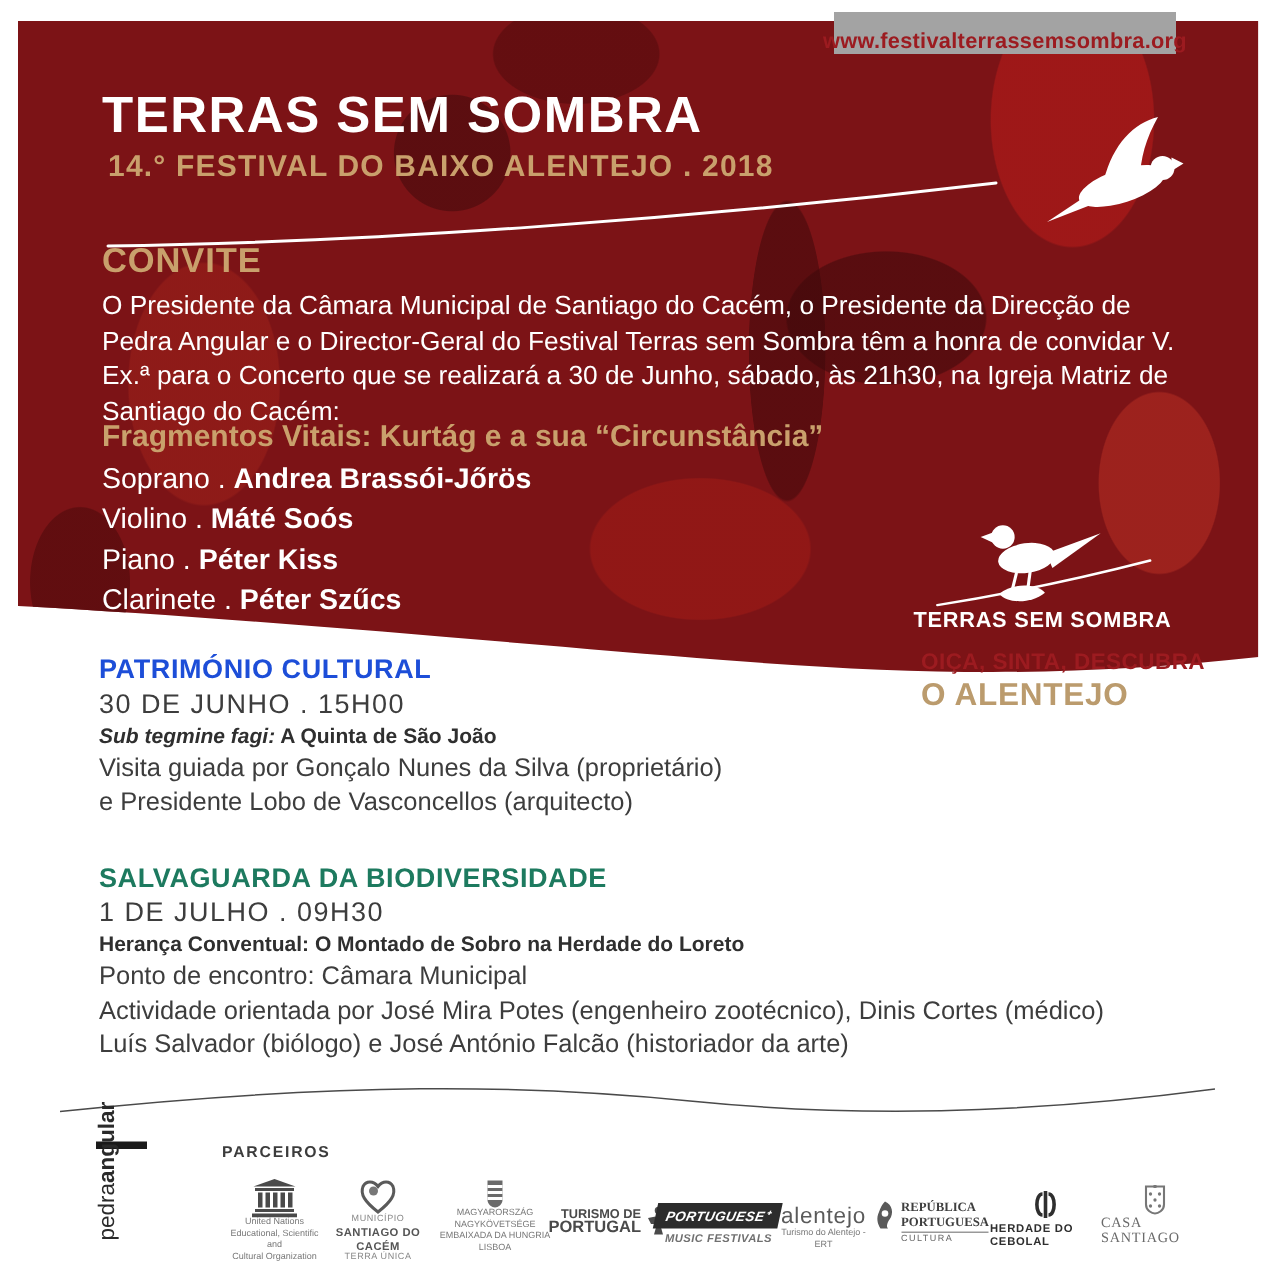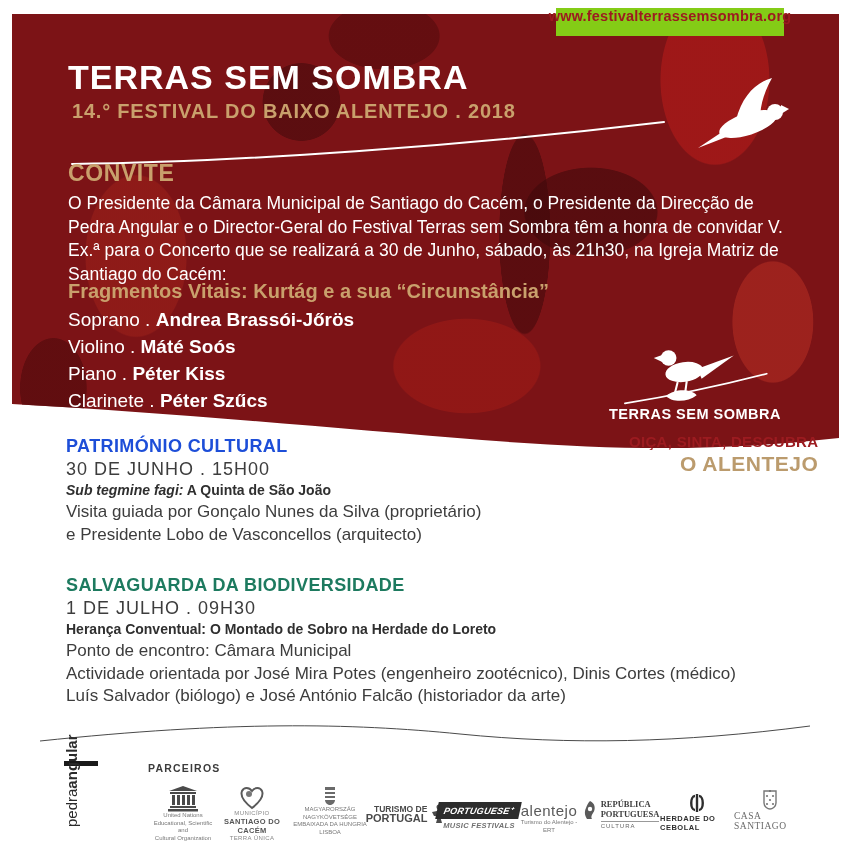--- a/index.html
+++ b/index.html
@@ -15,22 +15,22 @@
       radial-gradient(100px 160px at 15% 55%, rgba(150,30,25,.7) 0 50%, transparent 51%),
       radial-gradient(70px 70px at 35% 20%, rgba(70,10,12,.6) 0 55%, transparent 56%),
       radial-gradient(140px 90px at 55% 80%, rgba(156,26,22,.65) 0 52%, transparent 53%),
       radial-gradient(80px 120px at 92% 70%, rgba(178,44,34,.6) 0 50%, transparent 51%),
       radial-gradient(60px 90px at 5% 85%, rgba(90,12,14,.8) 0 55%, transparent 56%),
       radial-gradient(46px 180px at 62% 50%, rgba(58,7,9,.5) 0 55%, transparent 56%),
       radial-gradient(100px 60px at 45% 5%, rgba(90,12,14,.7) 0 55%, transparent 56%);
     clip-path: path("M0 0 H827 V424 C700 438 600 436 470 426 C320 414 150 398 0 390 Z");
   }
 
-  .url-box{position:absolute;left:556px;top:8px;width:228px;height:28px;background:#84cc16;
-    display:flex;align-items:flex-start;justify-content:center;z-index:5;
+  .url-box{position:absolute;left:556px;top:8px;width:228px;height:28px;background:#a3a3a3;
+    display:flex;align-items:flex-end;justify-content:center;z-index:5;
     font-size:14.5px;font-weight:bold;color:#9c1b20;letter-spacing:.2px;}
 
   .main-title{position:absolute;left:56px;top:44px;margin:0;color:#ffffff;
     font-size:34px;font-weight:800;letter-spacing:1px;}
   .sub-title{position:absolute;left:60px;top:86px;margin:0;color:#c9a06c;
     font-size:20px;font-weight:800;letter-spacing:.8px;}
 
   .header-swoosh{position:absolute;left:30px;top:58px;width:760px;height:100px;}
 
   .convite-h{position:absolute;left:56px;top:146px;margin:0;color:#c9a06c;
@@ -41,23 +41,23 @@
   .concert-title{position:absolute;left:56px;top:266px;color:#c9a06c;
     font-size:20px;font-weight:800;}
   .performers{position:absolute;left:56px;top:292px;color:#ffffff;font-size:19px;line-height:27px;}
   .performers b{font-weight:800;}
 
   .brand-bird{position:absolute;left:588px;top:330px;width:190px;height:66px;}
   .brand-name{position:absolute;left:588px;top:392px;width:190px;text-align:center;
     color:#ffffff;font-size:14.5px;font-weight:800;letter-spacing:.5px;}
 
   
-  .tagline{position:absolute;left:629px;top:433px;}
+  .tagline{position:absolute;left:614px;top:433px;}
   .tagline .t1{color:#9c1b20;font-size:15px;font-weight:800;letter-spacing:.3px;}
-  .tagline .t2{color:#bb9b6d;font-size:21px;font-weight:800;letter-spacing:.5px;margin-top:2px;text-align:right;}
+  .tagline .t2{color:#bb9b6d;font-size:21px;font-weight:800;letter-spacing:.5px;margin-top:2px;}
 
   .event{position:absolute;left:66px;width:762px;}
   .event-1{top:436px;}
   .event-2{top:575px;}
   .ev-cat{font-size:18px;font-weight:800;letter-spacing:.4px;margin:0 0 2px 0;}
   .ev-cat.gold{color:#1d4ed8;}
   .ev-cat.green{color:#1d7a5f;}
   .ev-date{font-size:18px;color:#3d3d3d;letter-spacing:1px;margin:0 0 2px 0;}
   .ev-title{font-size:14px;font-weight:800;color:#2f2f2f;margin:0 0 3px 0;}
   .ev-title .ital{font-style:italic;}

